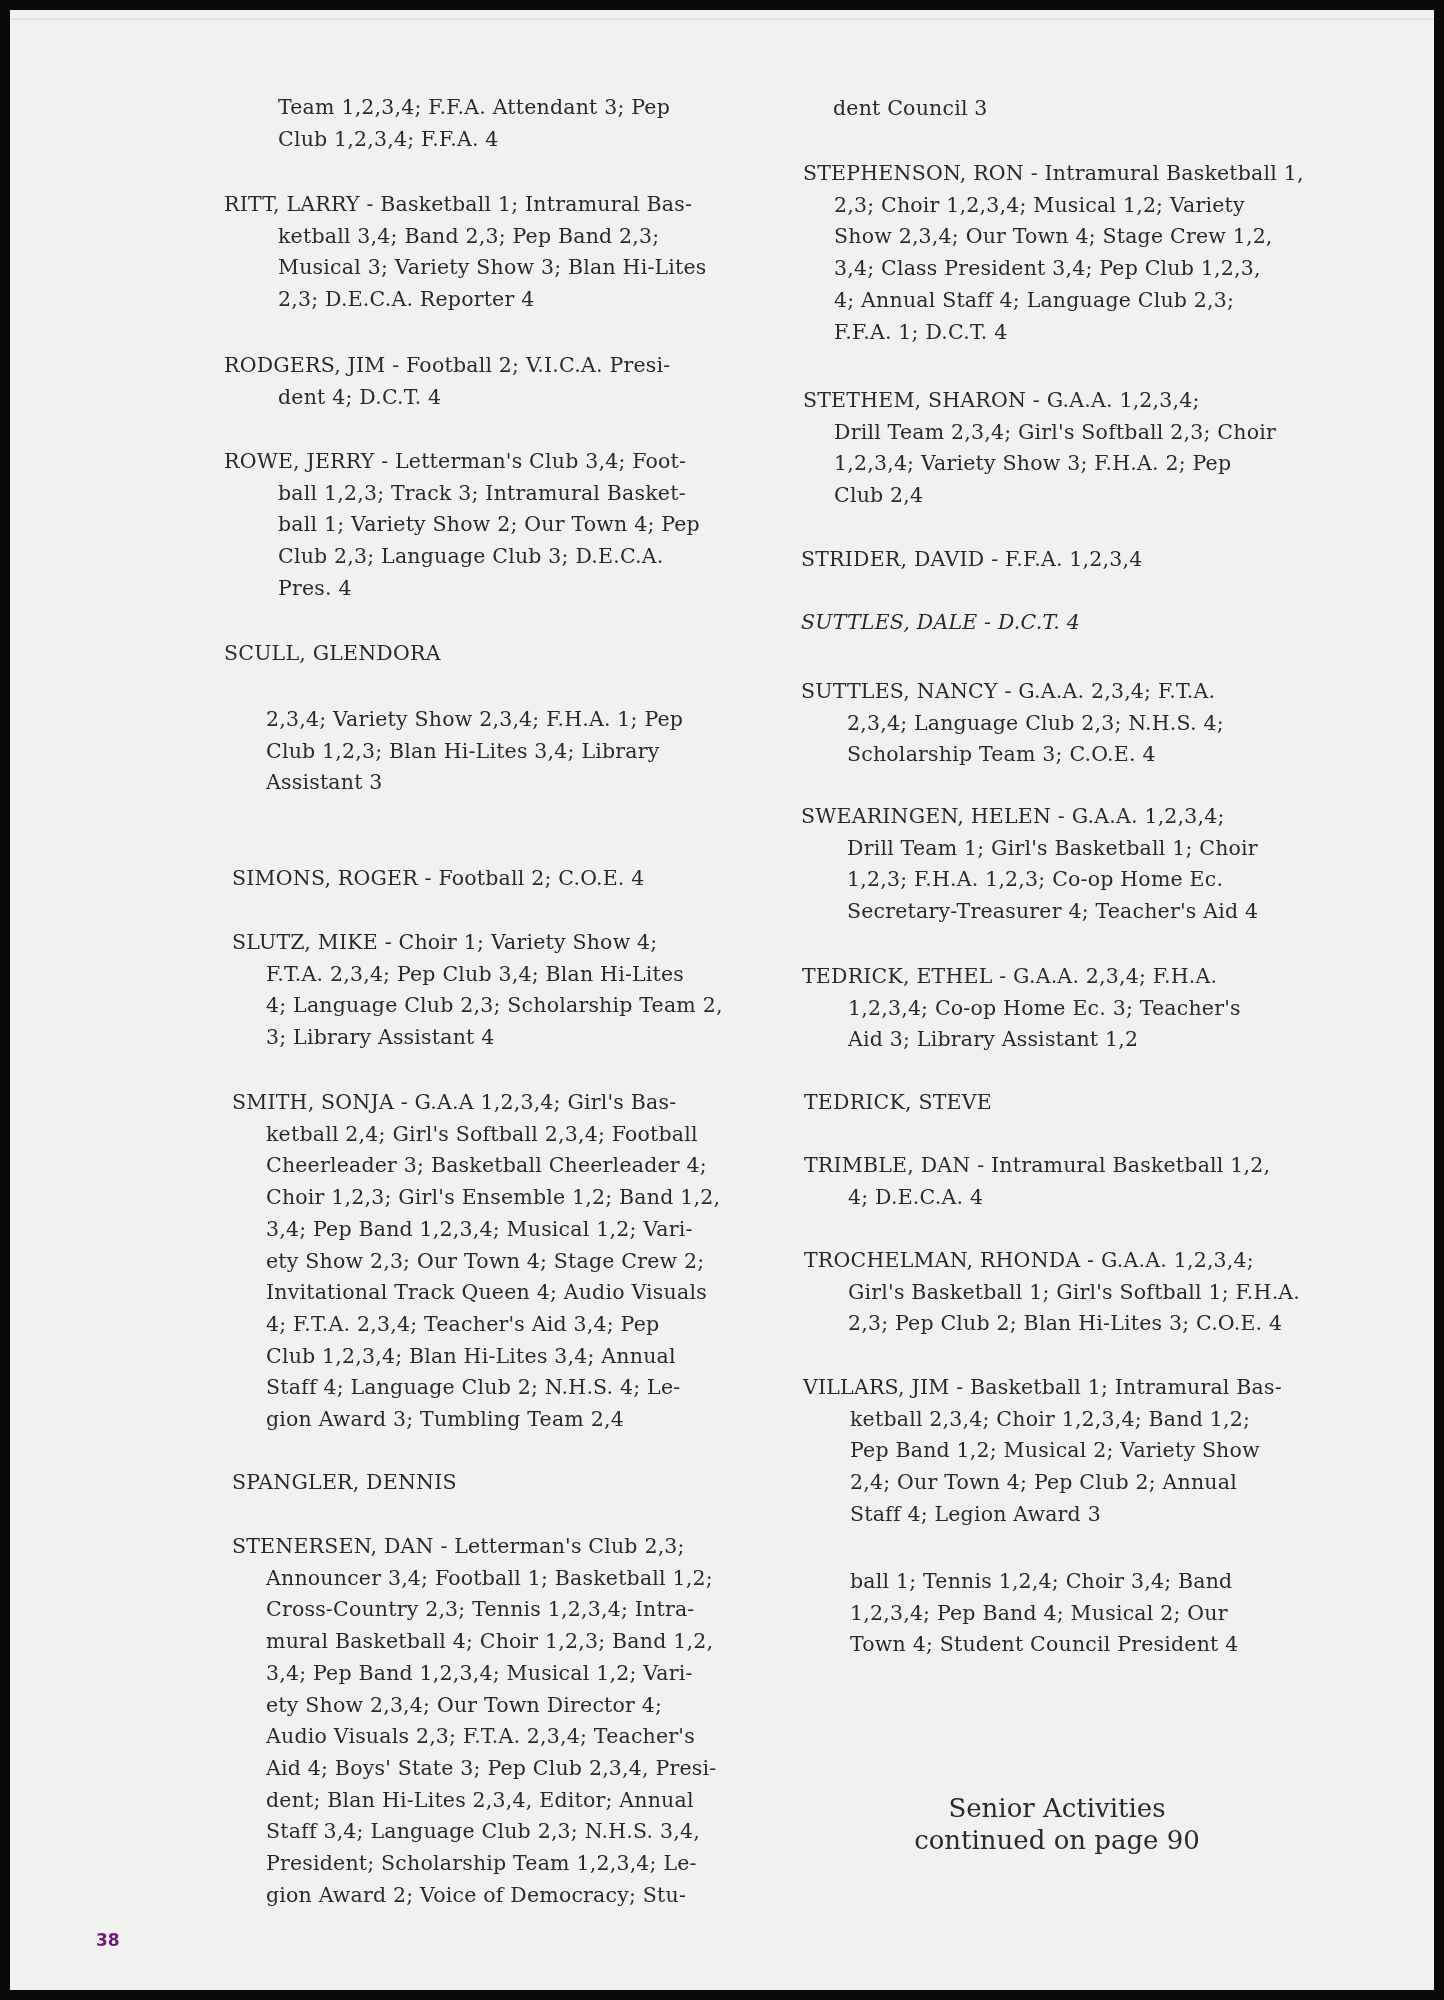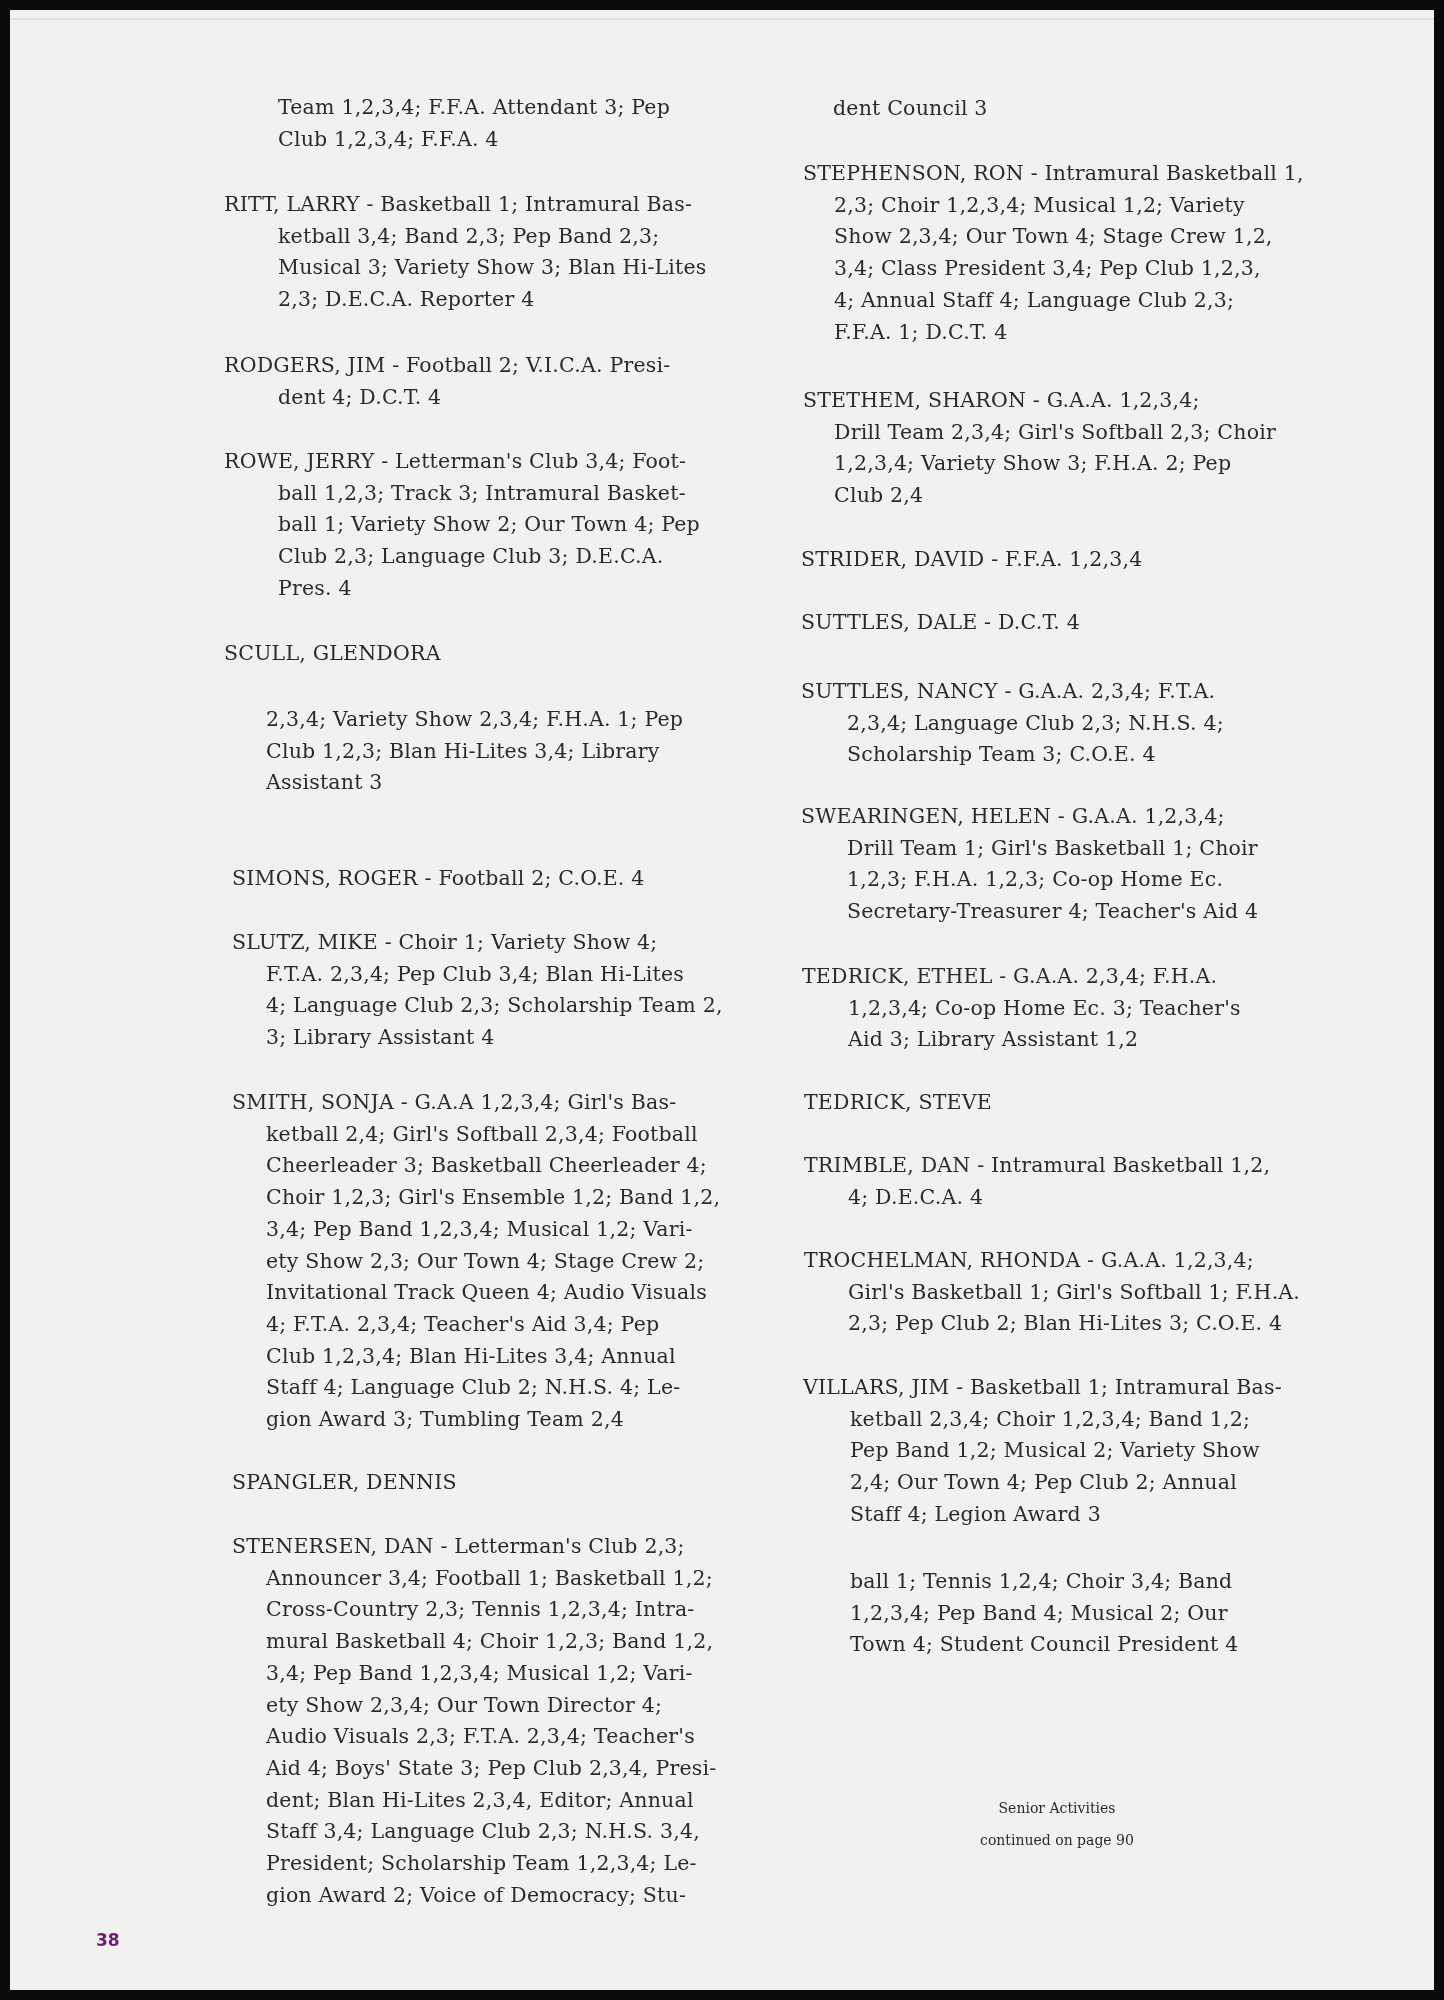--- a/index.html
+++ b/index.html
@@ -2,21 +2,21 @@
 <html><head>
 <meta charset="utf-8">
 <style>
   html, body { margin:0; padding:0; }
   body { width:1444px; height:2000px; background:#0a0a0a; position:relative; overflow:hidden; }
   .paper { position:absolute; left:10px; top:10px; width:1424px; height:1980px; background:#f1f1ef; overflow:hidden; }
   .paper::before { content:""; position:absolute; left:0; right:0; top:8px; height:2px; background:#e2e2e0; }
   .entry { position:absolute; font-family:"DejaVu Serif","Liberation Serif",serif; font-size:20.5px; line-height:31.7px; color:#2a2a2a; letter-spacing:0.2px; }
   .entry .line { display:block; white-space:nowrap; }
   .entry .line.cont { padding-left:var(--indent); }
-  .note { position:absolute; font-family:"DejaVu Serif","Liberation Serif",serif; font-size:14px; line-height:32px; color:#2a2a2a; text-align:center; width:360px; }
+  .note { position:absolute; font-family:"DejaVu Serif","Liberation Serif",serif; font-size:26px; line-height:32px; color:#2a2a2a; text-align:center; width:360px; }
   .pagenum { position:absolute; font-family:"DejaVu Sans","Liberation Sans",sans-serif; font-weight:bold; font-size:17px; color:#701a75; }
 </style>
 </head>
 <body>
 
 <div class="paper">
 
   <div class="entry" style="left:268px;top:82px;--indent:0px;">
     <span class="line">Team 1,2,3,4; F.F.A. Attendant 3; Pep</span>
     <span class="line">Club 1,2,3,4; F.F.A. 4</span>
@@ -113,21 +113,21 @@
     <span class="line">STETHEM, SHARON - G.A.A. 1,2,3,4;</span>
     <span class="line cont">Drill Team 2,3,4; Girl's Softball 2,3; Choir</span>
     <span class="line cont">1,2,3,4; Variety Show 3; F.H.A. 2; Pep</span>
     <span class="line cont">Club 2,4</span>
   </div>
 
   <div class="entry" style="left:791px;top:534px;--indent:45px;">
     <span class="line">STRIDER, DAVID - F.F.A. 1,2,3,4</span>
   </div>
 
-  <div class="entry" style="left:791px;top:597px;--indent:45px;">
+  <div class="entry" style="left:791px;top:597px;font-style:italic;--indent:45px;">
     <span class="line">SUTTLES, DALE - D.C.T. 4</span>
   </div>
 
   <div class="entry" style="left:791px;top:666px;--indent:46px;">
     <span class="line">SUTTLES, NANCY - G.A.A. 2,3,4; F.T.A.</span>
     <span class="line cont">2,3,4; Language Club 2,3; N.H.S. 4;</span>
     <span class="line cont">Scholarship Team 3; C.O.E. 4</span>
   </div>
 
   <div class="entry" style="left:791px;top:791px;--indent:46px;">

